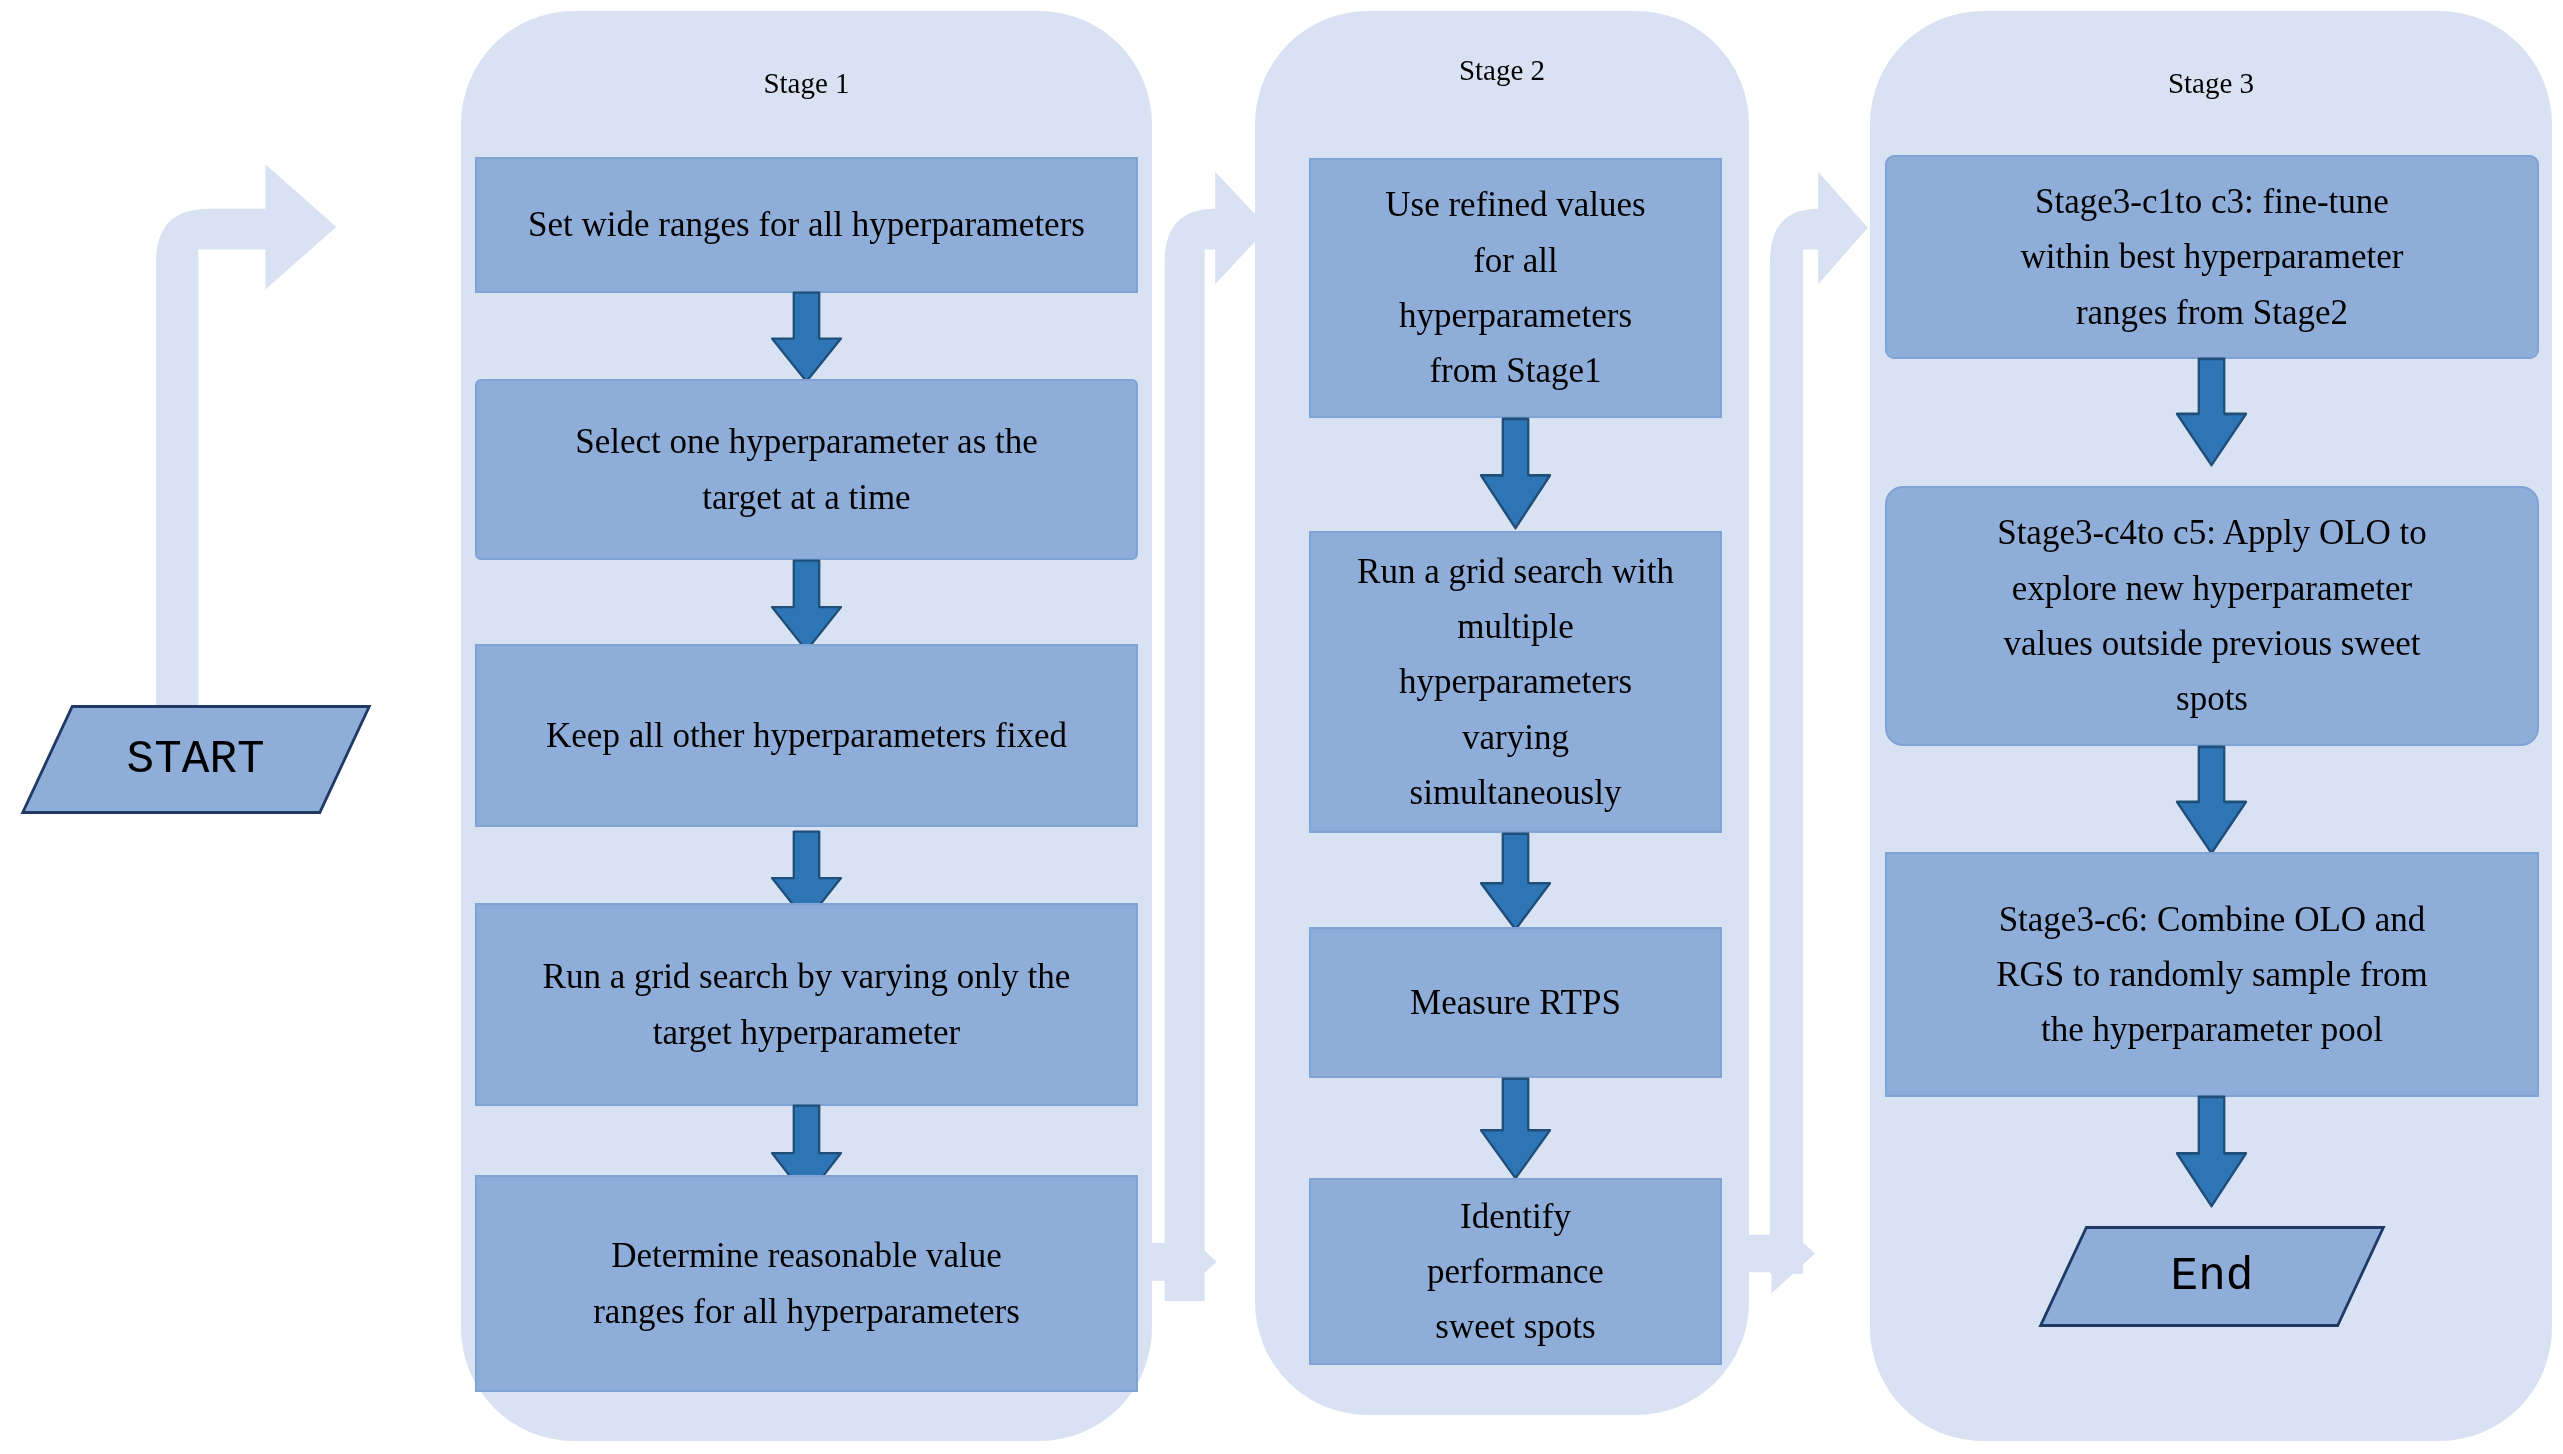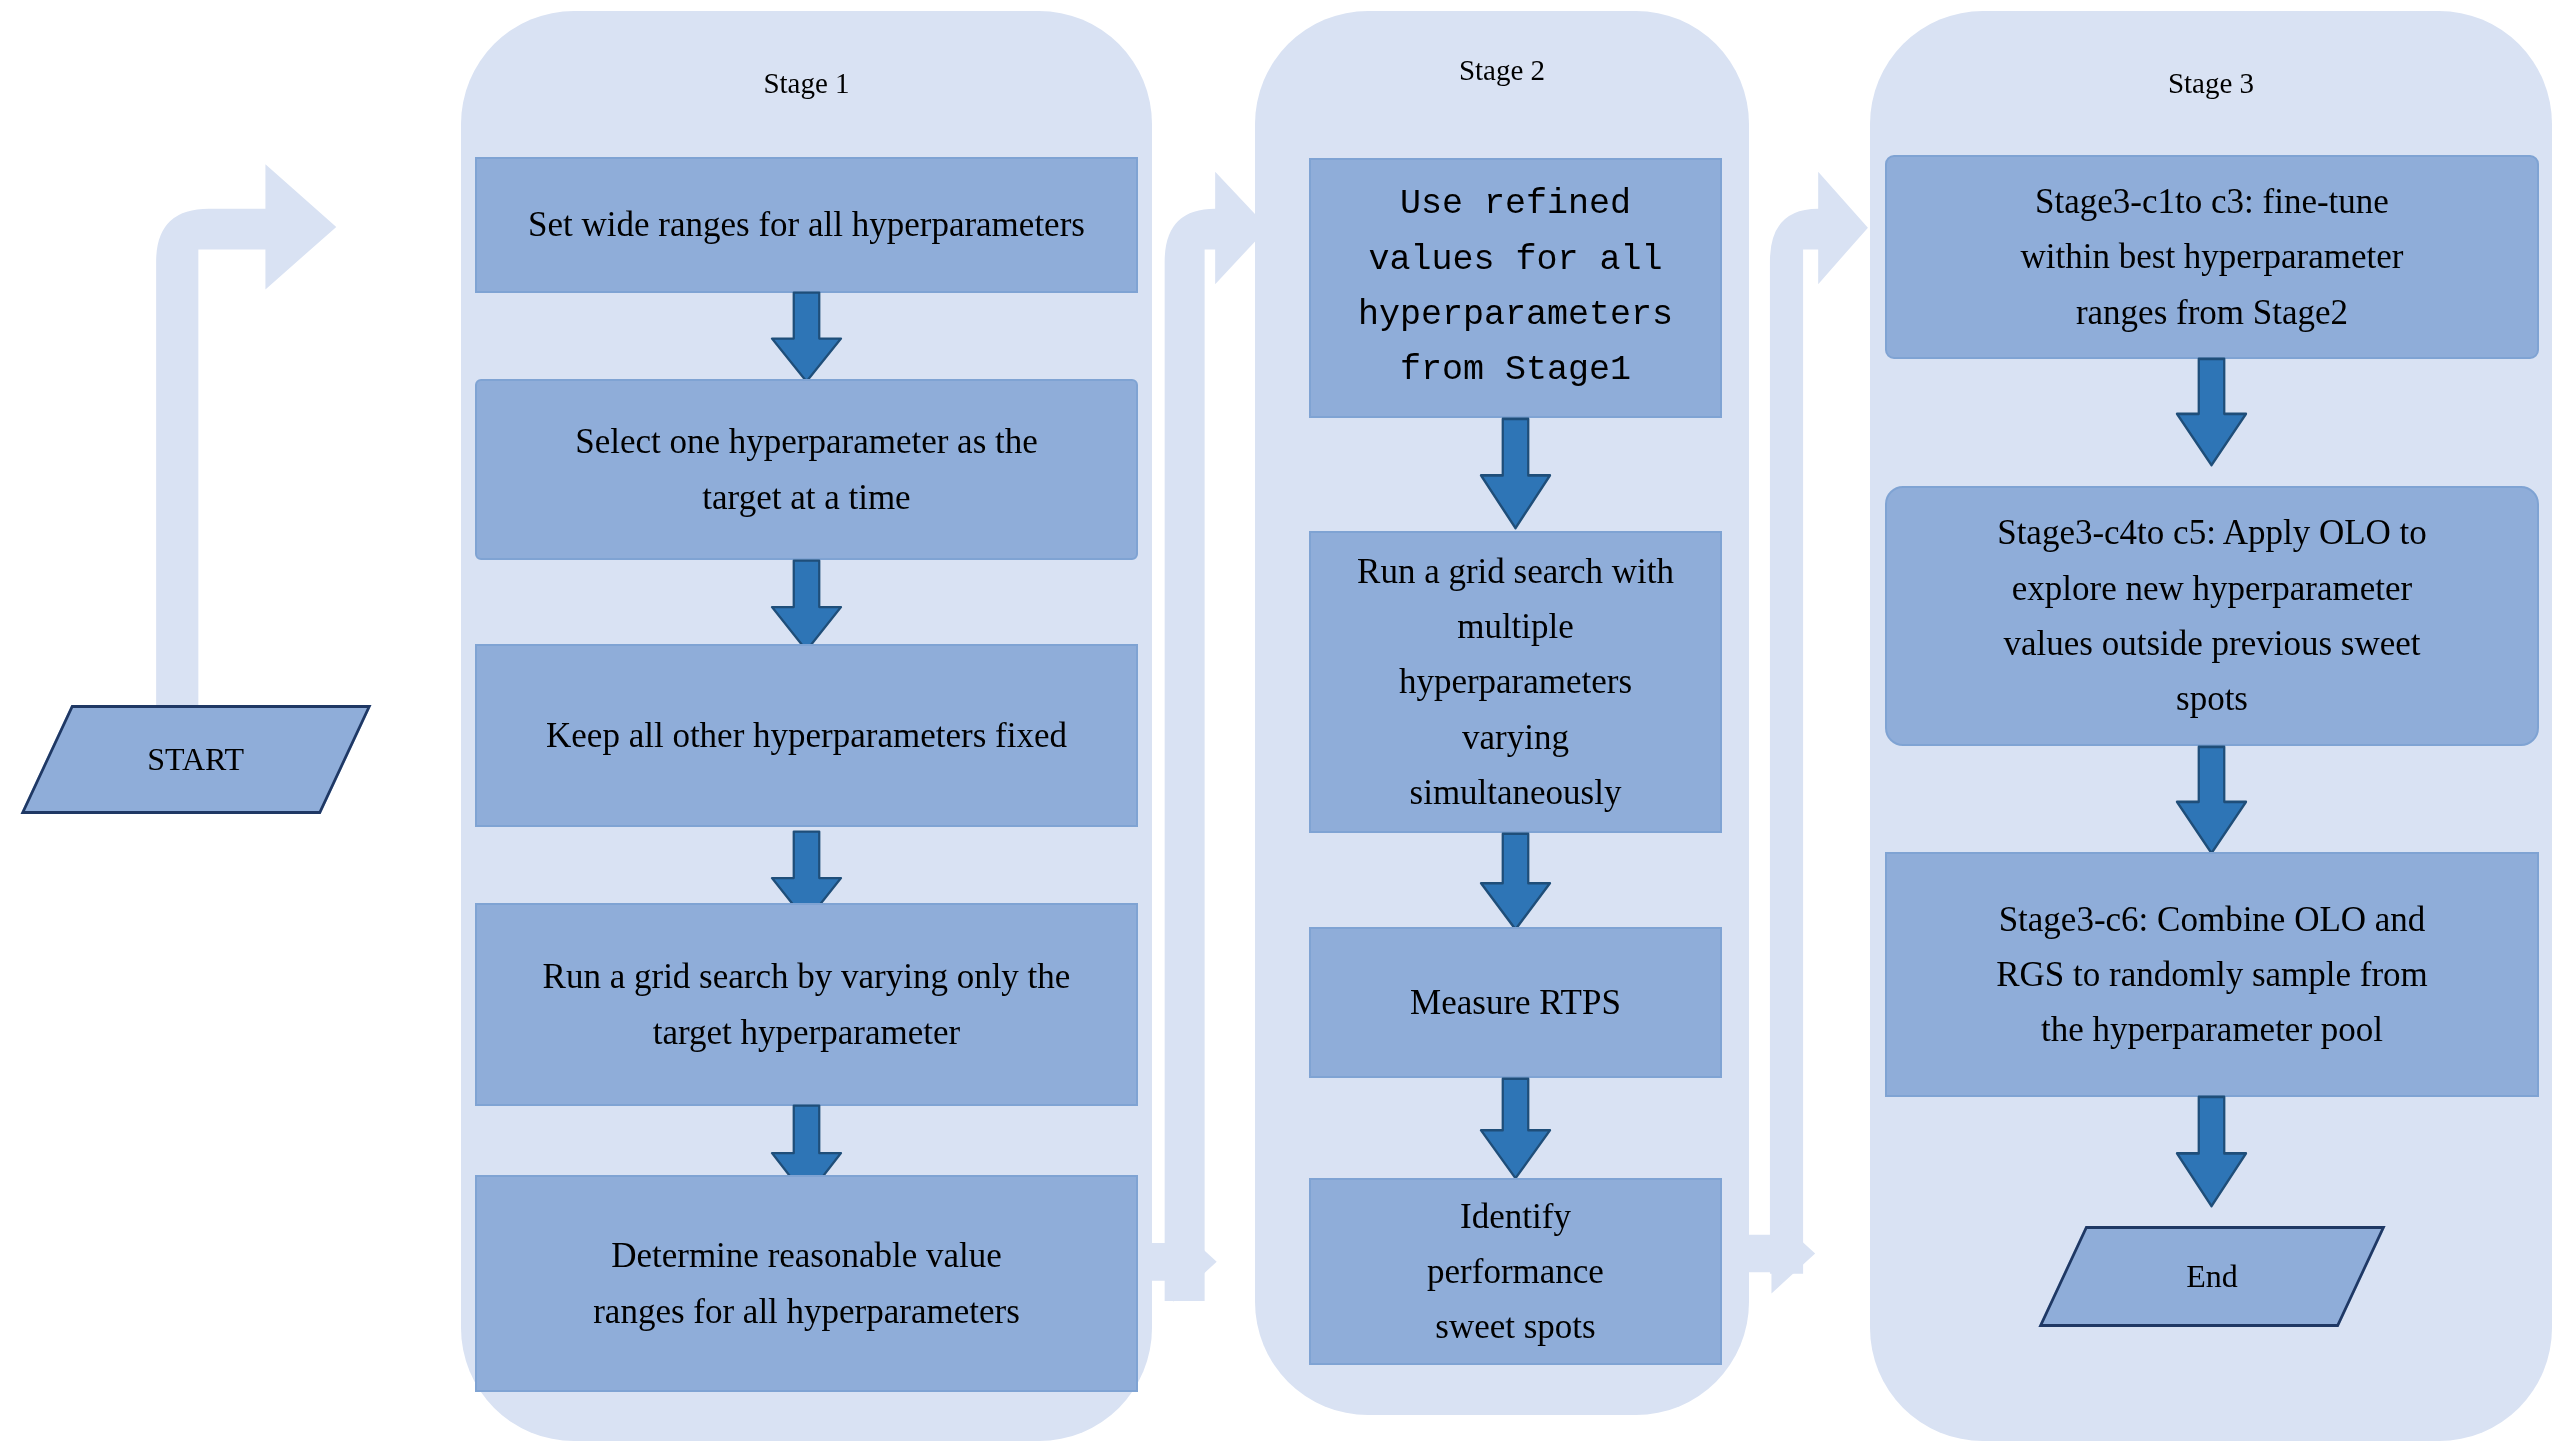--- a/index.html
+++ b/index.html
@@ -26,21 +26,21 @@
   }
   .flow-arrow{position:absolute;z-index:3;}
   .flow-arrow polygon{fill:var(--arrow);stroke:var(--arrow-stroke);stroke-width:3;stroke-linejoin:round;}
   .terminal{position:absolute;z-index:4;}
   .terminal-shape{
     position:absolute;top:0;bottom:0;background:var(--terminal);
     border:3px solid var(--terminal-border);transform:skewX(-25deg);transform-origin:center;
   }
   .terminal-label{
     position:relative;width:100%;height:100%;display:flex;align-items:center;justify-content:center;
-    font-size:32px;z-index:1;
+    font-size:46px;z-index:1;font-family:Liberation Mono, monospace;
   }
 </style>
 </head>
 <body>
 
 <div class="canvas">
 
   <svg class="connector-layer" width="2563" height="1454" viewBox="0 0 3400 1929">
     <path d="M 207 1000 V 347 Q 207 277 277 277 H 352 V 218 L 446 301 L 352 384 V 331 H 263 V 1000 Z"></path>
     <path d="M 1545 1726 V 347 Q 1545 277 1612 277 V 228 L 1682 302 L 1612 377 V 331 H 1598 V 1726 Z"></path>
@@ -68,21 +68,21 @@
   <div class="box" style="left:475px;top:644px;width:663px;height:183px;padding:0 37px;">Keep all other hyperparameters fixed</div>
   <svg class="flow-arrow" style="left:769px;top:830px;width:75px;height:93px;" viewBox="0 0 100 120" preserveAspectRatio="none">
     <polygon points="33,2 67,2 67,62 96,62 50,118 4,62 33,62"></polygon>
     </svg>
   <div class="box" style="left:475px;top:903px;width:663px;height:203px;padding:0 62px;">Run a grid search by varying only the target hyperparameter</div>
   <svg class="flow-arrow" style="left:769px;top:1104px;width:75px;height:95px;" viewBox="0 0 100 120" preserveAspectRatio="none">
     <polygon points="33,2 67,2 67,62 96,62 50,118 4,62 33,62"></polygon>
     </svg>
   <div class="box" style="left:475px;top:1175px;width:663px;height:217px;padding:0 90px;">Determine reasonable value ranges for all hyperparameters</div>
 
-  <div class="box" style="left:1309px;top:158px;width:413px;height:260px;padding:0 72px;font-family:Liberation Mono, monospace;">Use refined values for all hyperparameters from Stage1</div>
+  <div class="box" style="left:1309px;top:158px;width:413px;height:260px;padding:0 72px;">Use refined values for all hyperparameters from Stage1</div>
   <svg class="flow-arrow" style="left:1478px;top:417px;width:75px;height:113px;" viewBox="0 0 100 120" preserveAspectRatio="none">
     <polygon points="33,2 67,2 67,62 96,62 50,118 4,62 33,62"></polygon>
     </svg>
   <div class="box" style="left:1309px;top:531px;width:413px;height:302px;padding:0 41px;">Run a grid search with multiple hyperparameters varying simultaneously</div>
   <svg class="flow-arrow" style="left:1478px;top:832px;width:75px;height:99px;" viewBox="0 0 100 120" preserveAspectRatio="none">
     <polygon points="33,2 67,2 67,62 96,62 50,118 4,62 33,62"></polygon>
     </svg>
   <div class="box" style="left:1309px;top:927px;width:413px;height:151px;padding:0 15px;">Measure RTPS</div>
   <svg class="flow-arrow" style="left:1478px;top:1077px;width:75px;height:103px;" viewBox="0 0 100 120" preserveAspectRatio="none">
     <polygon points="33,2 67,2 67,62 96,62 50,118 4,62 33,62"></polygon>

